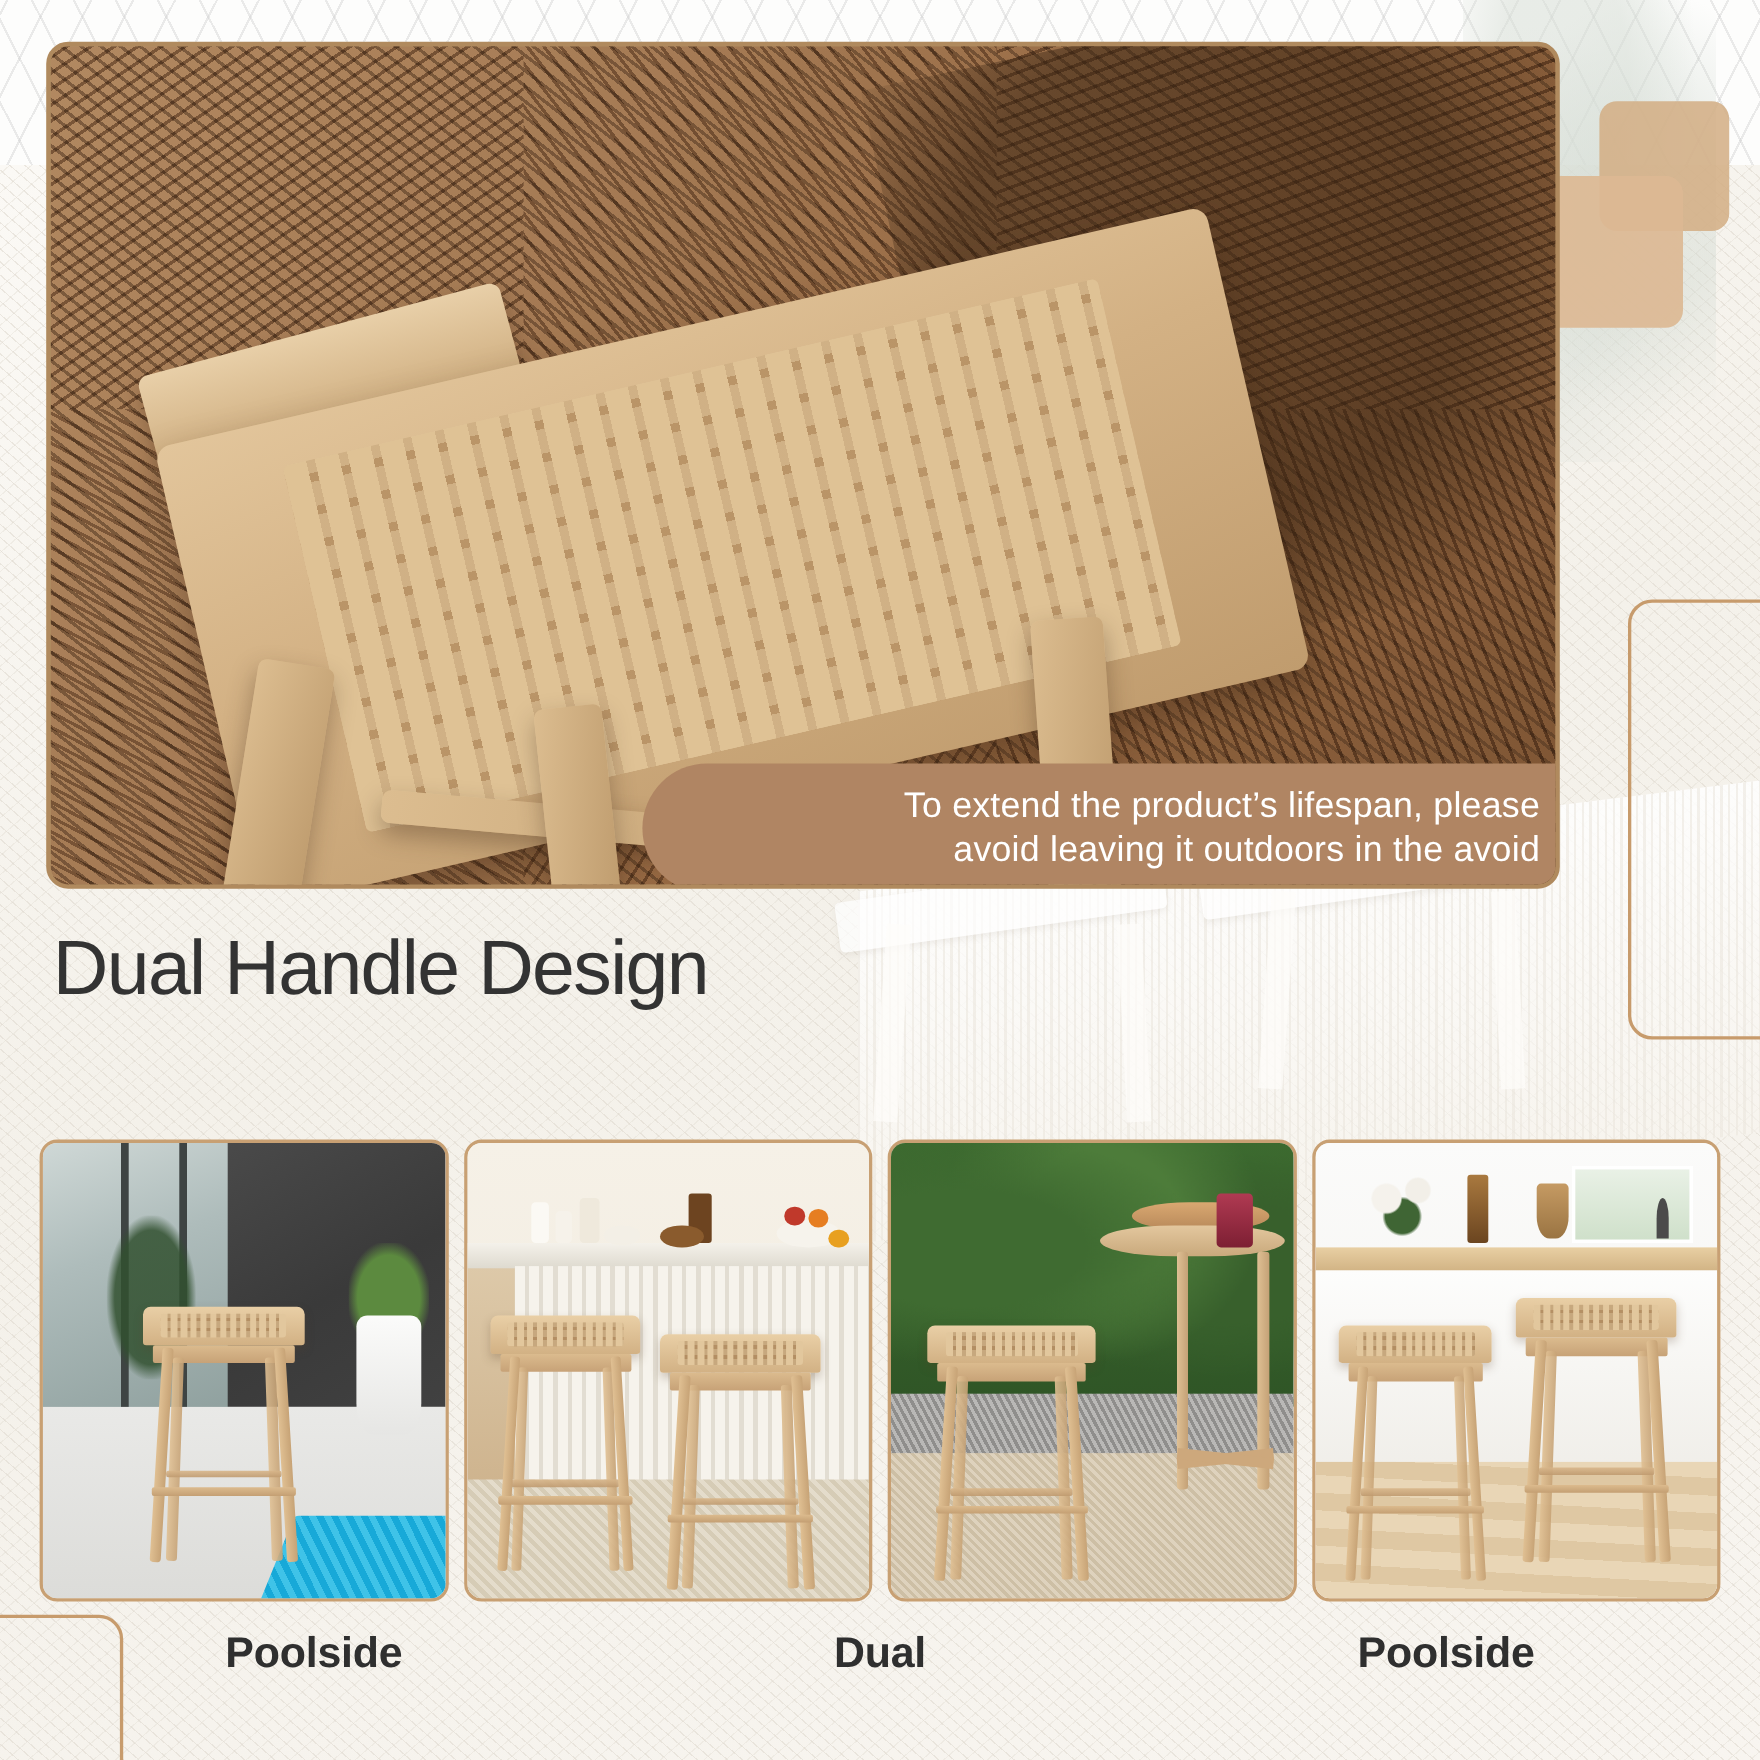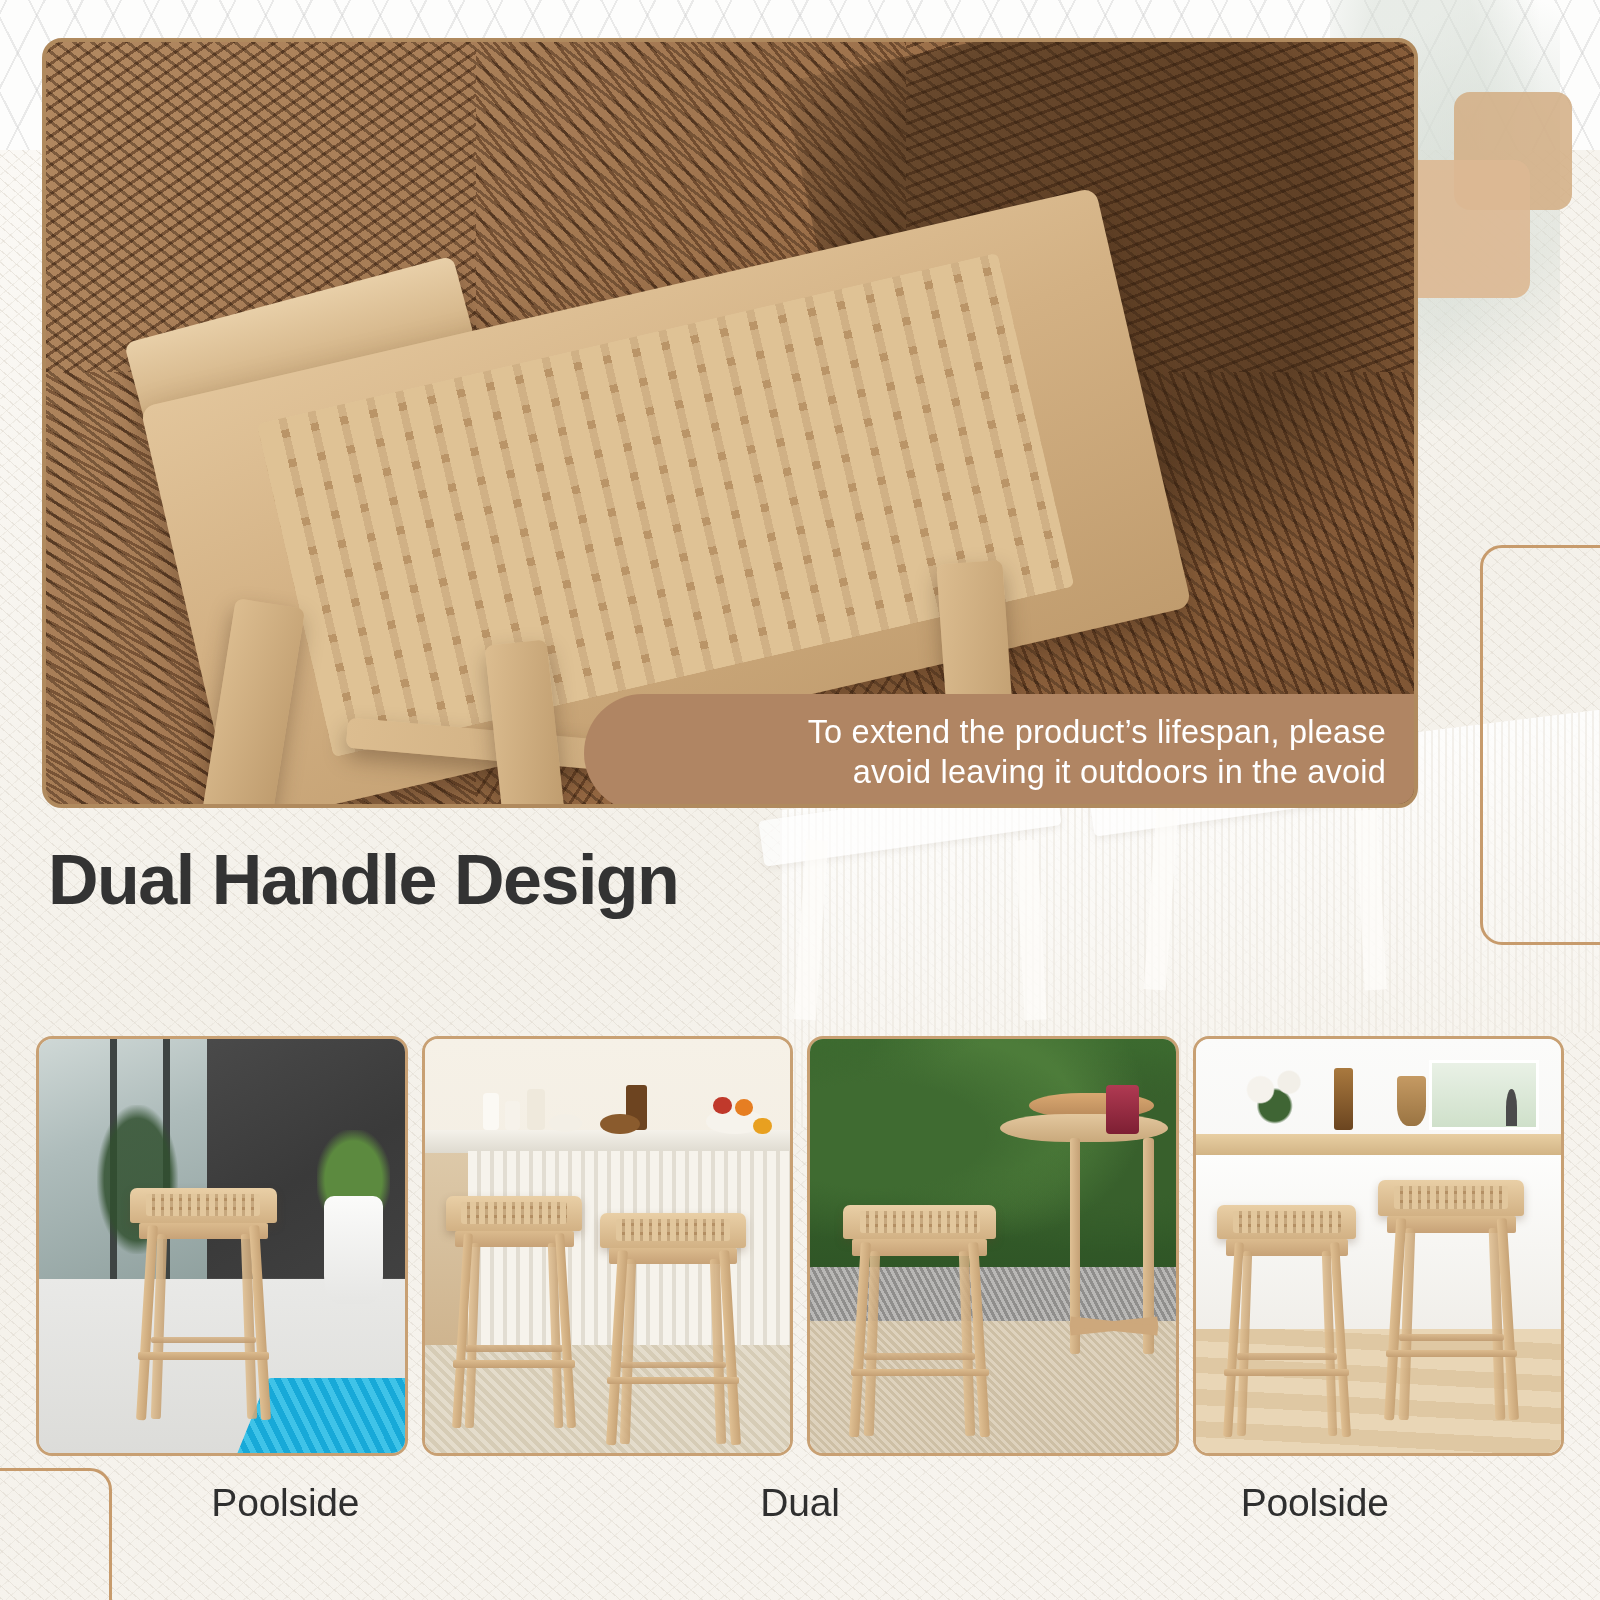--- a/index.html
+++ b/index.html
@@ -116,31 +116,31 @@
   .hero-leg.l2 { left:450px; top:600px; width:62px; height:220px; transform:rotate(-6deg); }
   .hero-leg.l3 { left:900px; top:520px; width:66px; height:280px; transform:rotate(-4deg); }
   .hero-leg.rail { left:300px; top:700px; width:560px; height:30px; transform:rotate(5deg); }
 
   
   .caption {
     position:absolute; left:538px; top:652px; width:834px; height:118px;
     background:#b08563; color:#ffffff;
     border-top-left-radius:59px; border-bottom-left-radius:59px;
     display:flex; align-items:center; justify-content:flex-end;
-    padding:0 32px 0 44px;
+    padding:0 18px 0 44px;
     text-align:right; line-height:1.22;
     font-size:32.5px; letter-spacing:.2px;
     z-index:6;
   }
   .caption span { display:block; }
 
   
   .headings { position:absolute; left:48px; top:845px; width:1100px; }
   .h-title {
-    font-size:70px; font-weight:bold; color:#333333;
+    font-size:70px; font-weight:normal; color:#333333;
     letter-spacing:-1.5px; line-height:1.02;
   }
   .h-sub {
     margin-top:22px; font-size:41px; color:#3a3a3a; letter-spacing:-.3px;
   }
 
   
   .thumbs {
     position:absolute; left:36px; top:1036px; width:1528px; height:420px;
     display:flex; gap:14px;
@@ -294,21 +294,21 @@
     background:linear-gradient(180deg,#dcbb8e,#c49f73); border-radius:2px;
   }
   .st .stretch2 {
     position:absolute; left:14%; right:14%; bottom:33%; height:2.8%;
     background:linear-gradient(180deg,#d8b68a,#bf9a6f); border-radius:2px; opacity:.9;
   }
 
   
   .labels {
     position:absolute; left:36px; top:1468px; width:1528px; height:70px;
-    display:flex; gap:16px;
+    display:flex; gap:16px;font-weight:bold;
   }
   .label-cell {
     flex:1 1 0; display:flex; align-items:center; justify-content:center;
     font-size:39px; color:#2f2f2f; letter-spacing:-.2px;
   }
 </style>
 </head>
 <body>
 
 <div class="bg-root">

